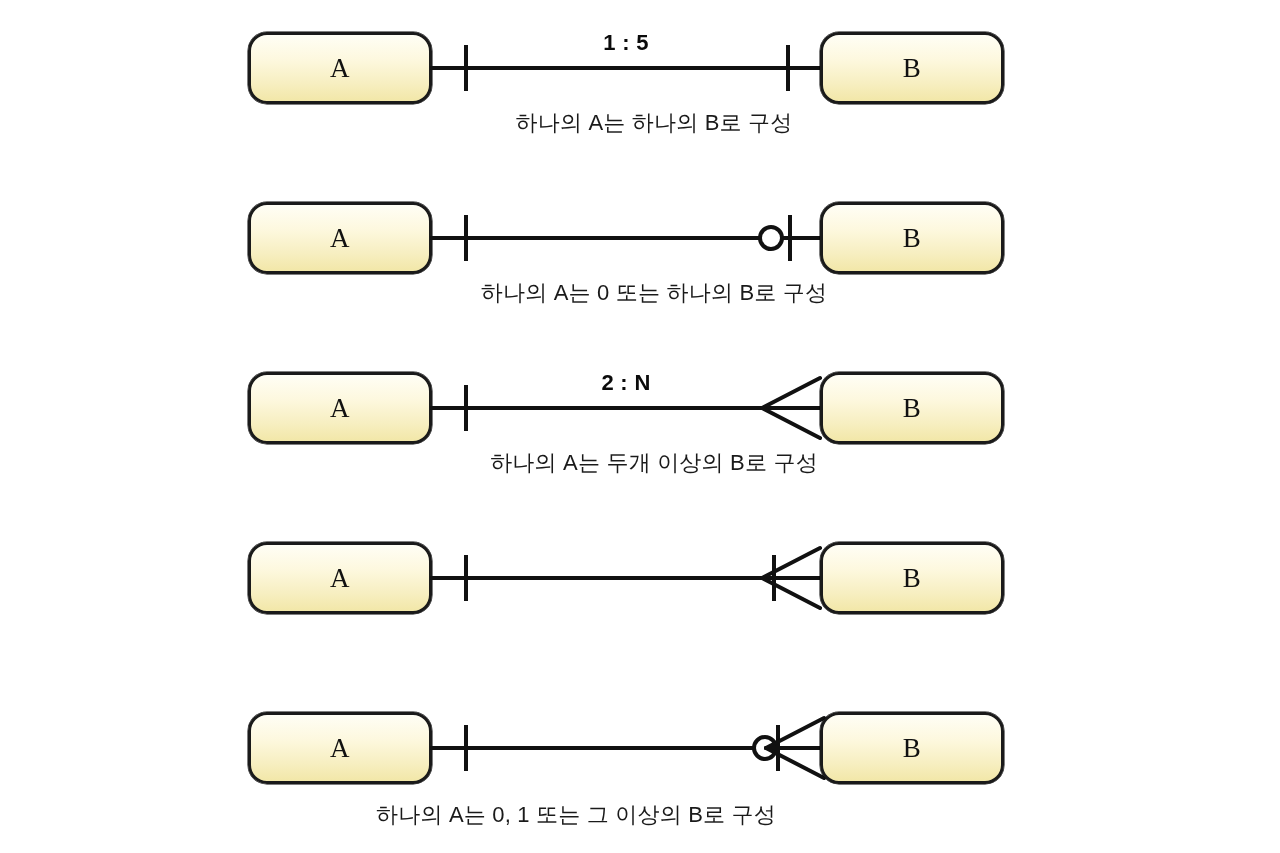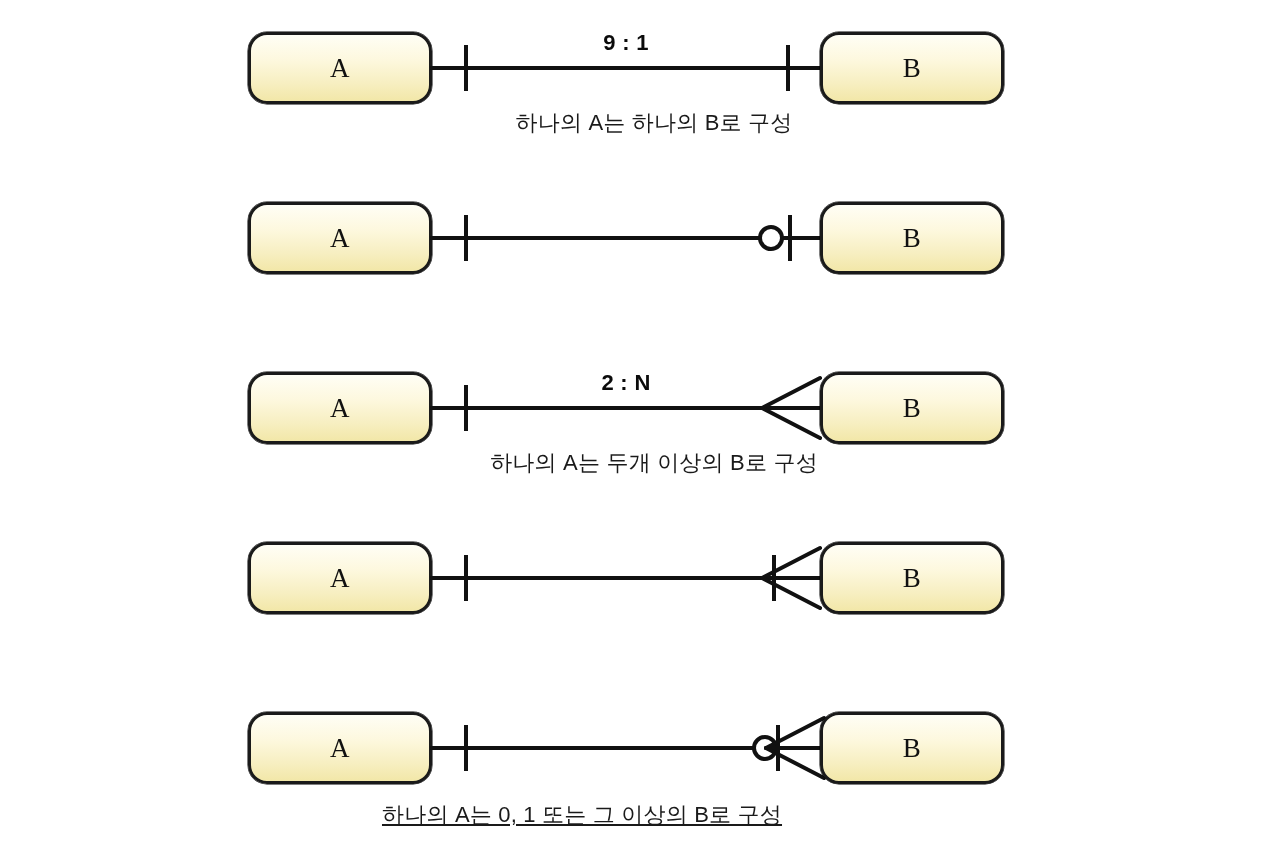--- a/index.html
+++ b/index.html
@@ -117,35 +117,35 @@
     left: 0;
     width: 1128px;
     text-align: center;
     top: 108px;
     font-family: "Liberation Sans", sans-serif;
     font-size: 22px;
     color: #1a1a1a;
     letter-spacing: 0.2px;
   }
   .caption.shifted { padding-left: 180px; box-sizing: border-box; }
-  .caption.centered { padding-left: 18px; text-decoration: underline; }
+  .caption.centered { padding-left: 12px; }
 </style>
 </head>
 <body>
 
 <div id="diagram-canvas">
 
   <div class="row" style="top:0px;">
     <div class="entity-box left">
       <span class="entity-label">A</span>
     </div>
 
     <div class="connector"></div>
 
-    <div class="cardinality-label">9 : 1</div>
+    <div class="cardinality-label">1 : 5</div>
 
     <div class="mark tick left-tick"></div>
     <div class="mark tick" style="left:786px;"></div>
 
     <div class="entity-box right">
       <span class="entity-label">B</span>
     </div>
 
     <div class="caption shifted">하나의 A는 하나의 B로 구성</div>
   </div>
@@ -159,20 +159,21 @@
 
 
     <div class="mark tick left-tick"></div>
     <div class="mark circle" style="left:758px;"></div>
     <div class="mark tick" style="left:788px;"></div>
 
     <div class="entity-box right">
       <span class="entity-label">B</span>
     </div>
 
+    <div class="caption shifted">하나의 A는 0 또는 하나의 B로 구성</div>
   </div>
 
   <div class="row" style="top:340px;">
     <div class="entity-box left">
       <span class="entity-label">A</span>
     </div>
 
     <div class="connector"></div>
 
     <div class="cardinality-label">2 : N</div>

